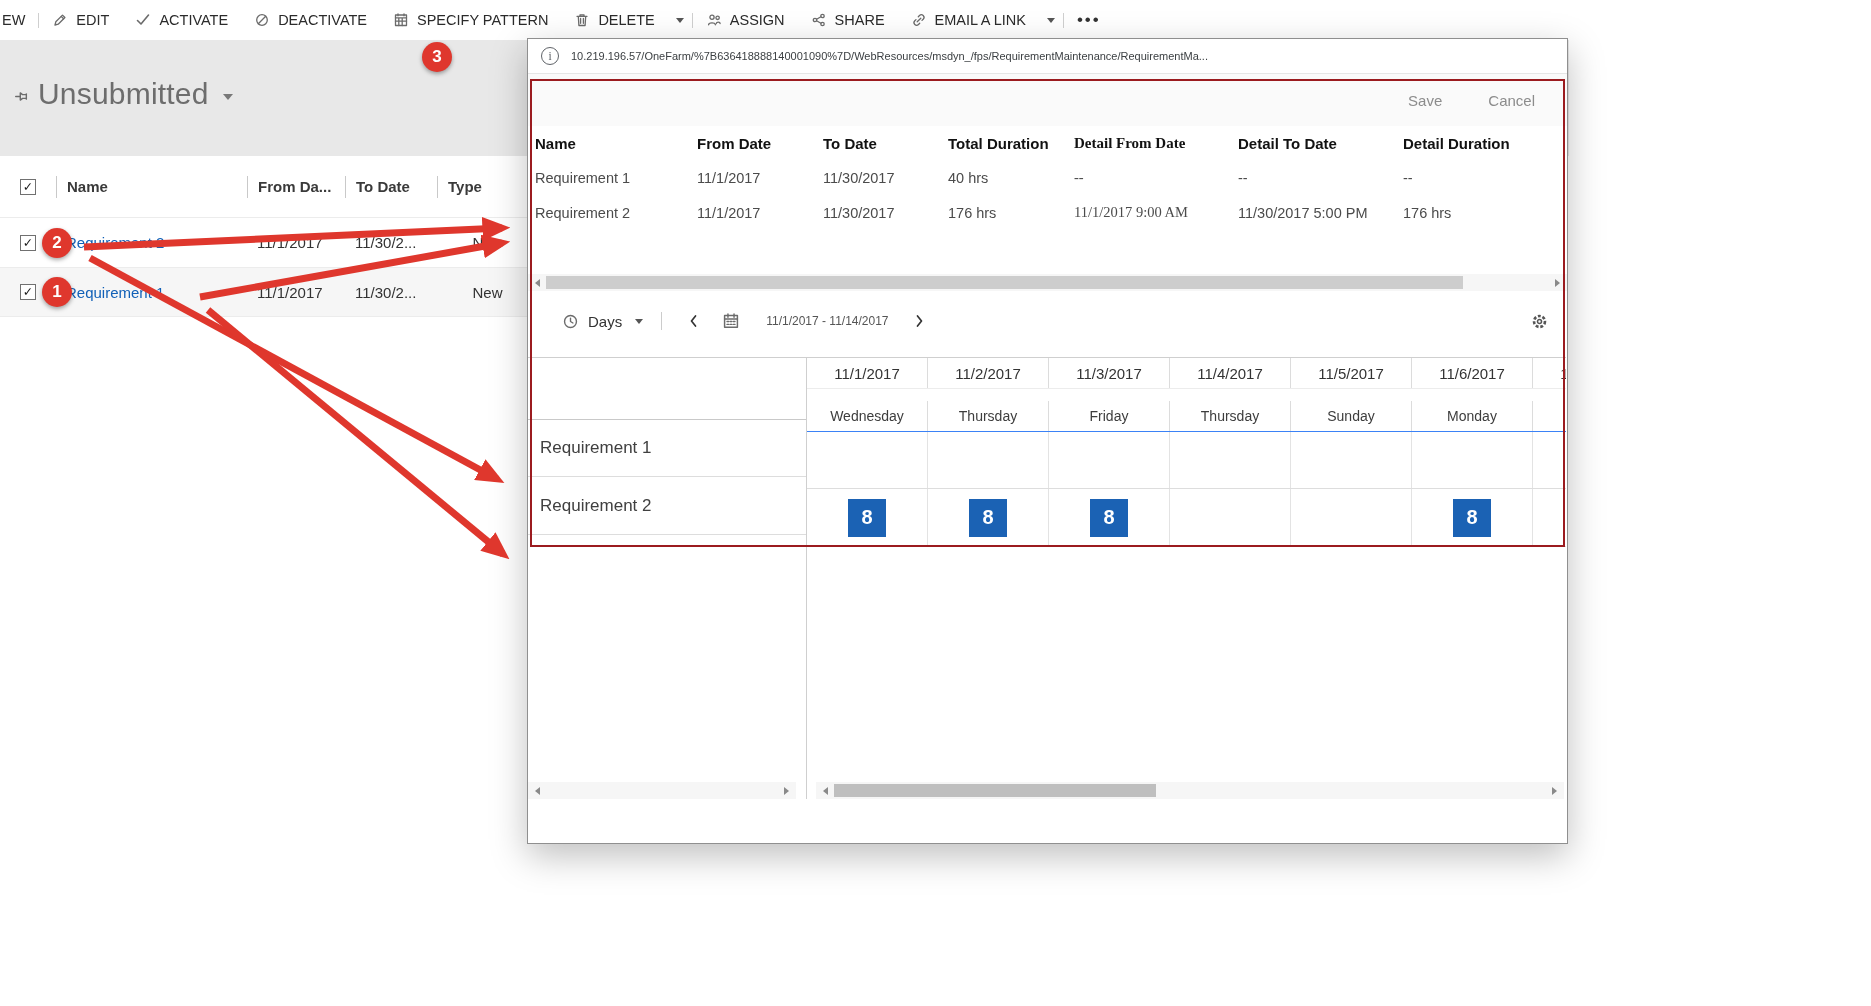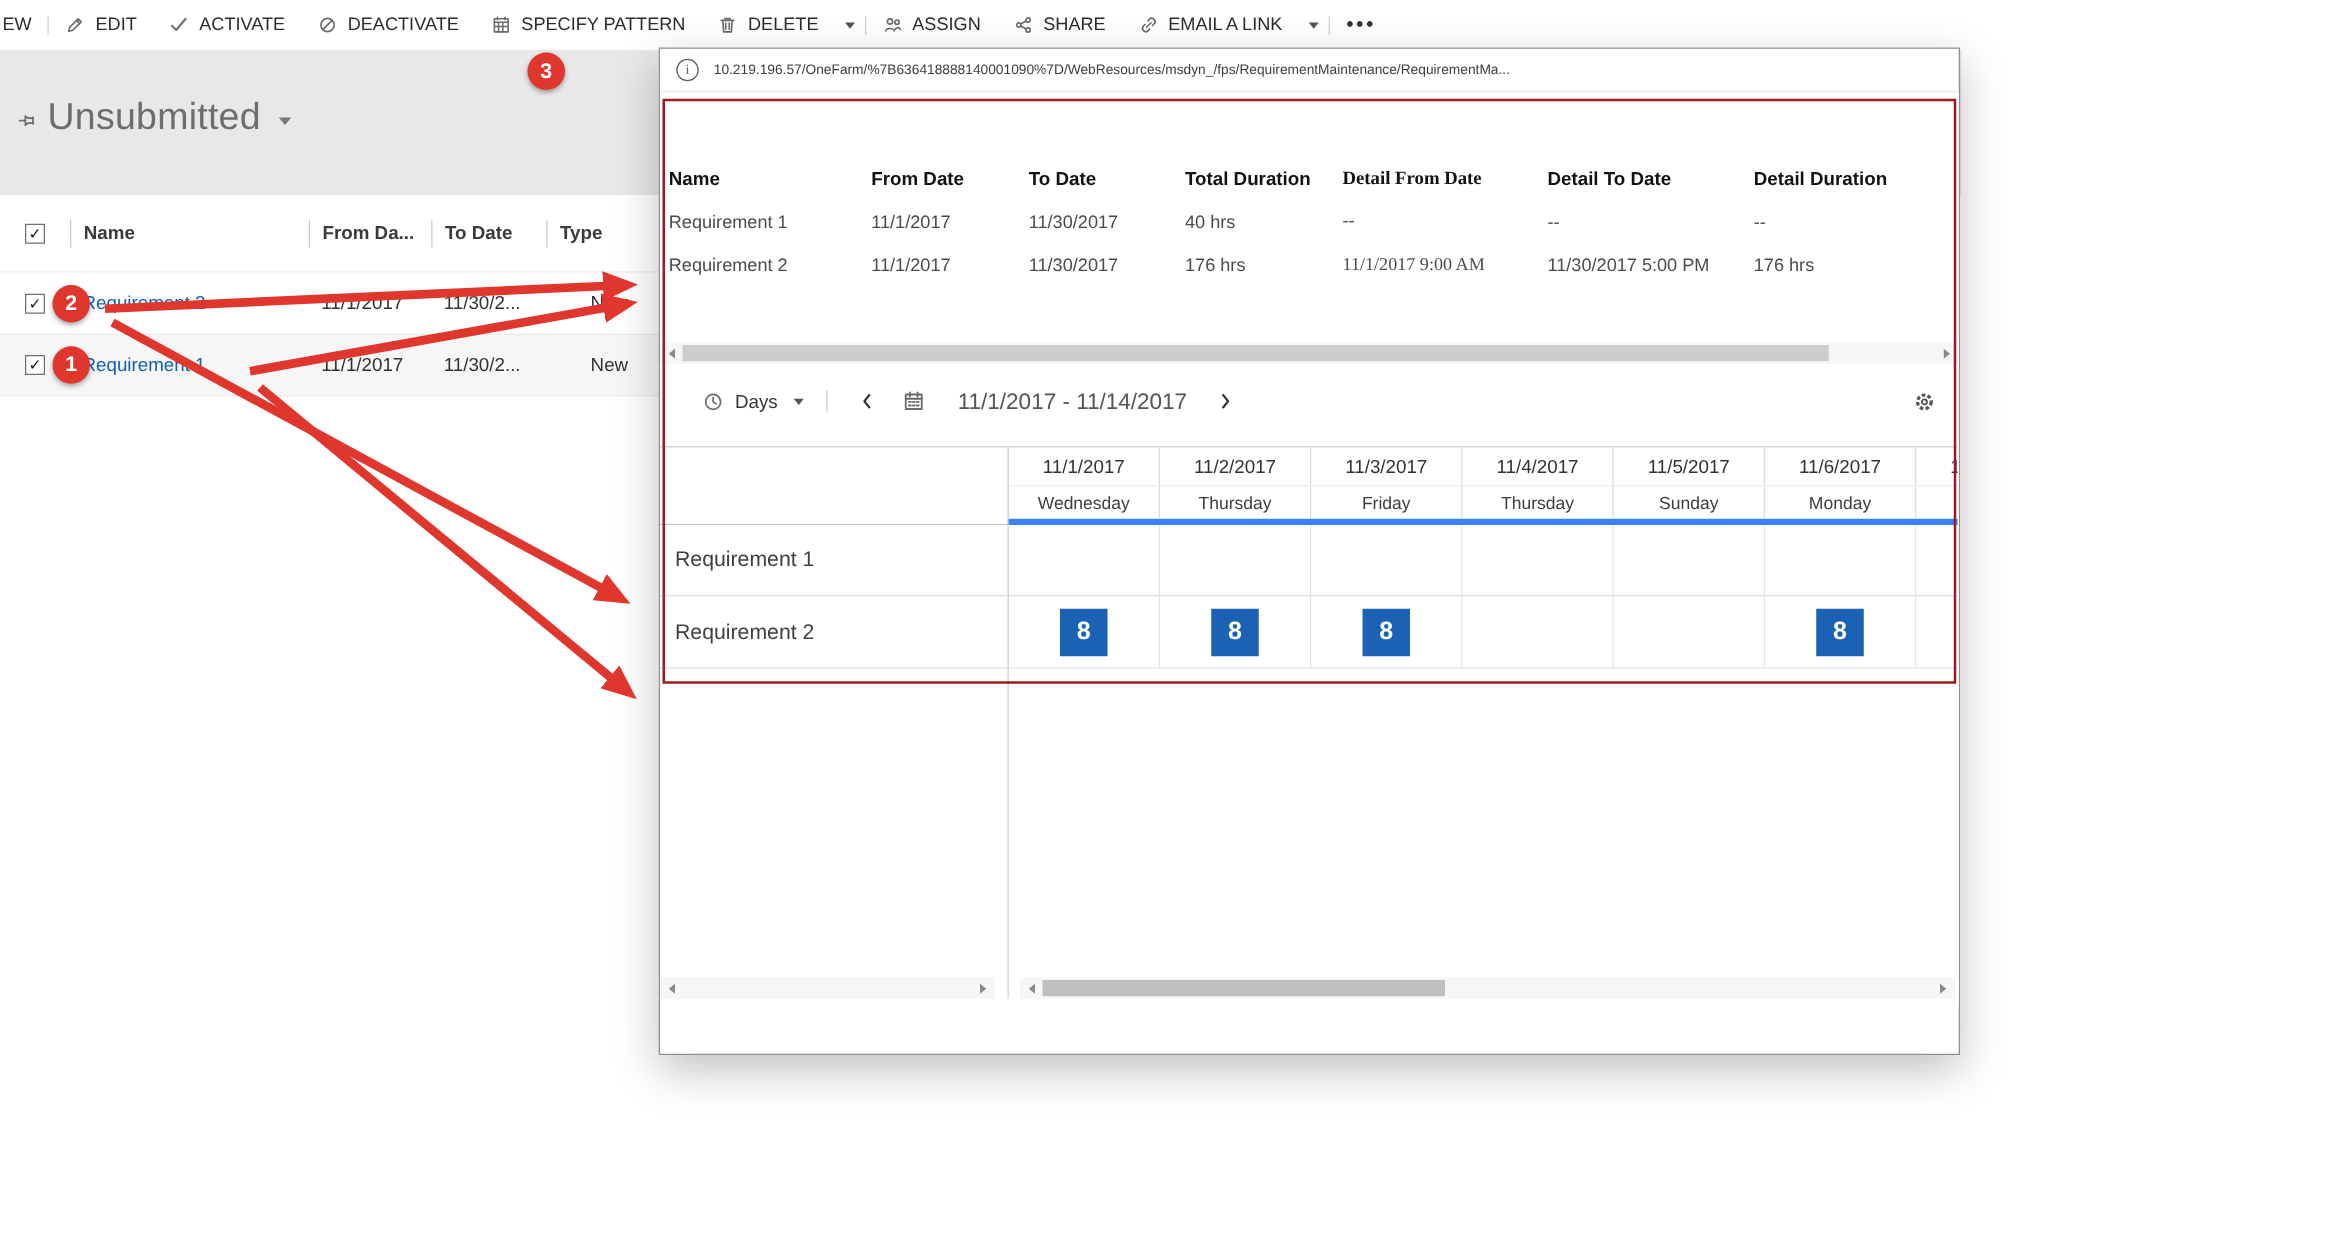--- a/index.html
+++ b/index.html
@@ -87,36 +87,36 @@
   .sb-thumb { position: absolute; top: 2px; height: 13px; background: #cdcdcd; cursor: pointer; }
   .sb-top .sb-thumb { left: 18px; width: 917px; }
 
   .schedbar { position: absolute; top: 222px; left: 0; right: 0; height: 50px; display: flex; align-items: center;
               padding-left: 34px; color: #333; }
   .schedbar .lbl { font-size: 15px; margin-left: 9px; cursor: pointer; }
   .mode-chev { margin-left: 13px; cursor: pointer; }
   .sep-v { width: 1px; height: 18px; background: #ccc; margin: 0 18px; }
   .nav-chev { cursor: pointer; display: flex; align-items: center; margin: 0 6px; }
   .cal-btn { margin: 0 10px 0 14px; cursor: pointer; display: flex; align-items: center; }
-  .range-lbl { font-size: 18px; color: #555; margin: 0 16px; }
+  .range-lbl { font-size: 12px; color: #555; margin: 0 16px; }
   .gear-wrap { position: absolute; right: 18px; top: 0; height: 50px; display: flex; align-items: center; cursor: pointer; }
 
   .calendar { position: absolute; top: 283px; left: 0; width: 1038px; border-top: 1px solid #cfcfcf; }
   .cal-flex { display: flex; }
   .names-col { width: 278px; flex: 0 0 278px; }
   .names-head { height: 62px; border-bottom: 1px solid #c9c9c9; }
   .name-cell { height: 57px; display: flex; align-items: center; padding-left: 12px; font-size: 17px; color: #404040;
                border-bottom: 1px solid #dddddd; }
   .name-cell.r2 { height: 58px; }
   .grid-col { flex: 1; overflow: hidden; position: relative; }
   .grid-inner { width: 847px; }
   .dates-row { display: flex; height: 31px; border-bottom: 1px solid #ececec; }
   .date-cell { width: 121px; flex: 0 0 121px; display: flex; align-items: center; justify-content: center;
                font-size: 15px; color: #333; border-left: 1px solid #dcdcdc; cursor: pointer; }
-  .days-row { display: flex; height: 31px; border-bottom: 5px solid #3b82f6; }
+  .days-row { display: flex; height: 31px; border-bottom: 1px solid #3b82f6; margin-top: 12px; }
   .day-cell { width: 121px; flex: 0 0 121px; display: flex; align-items: center; justify-content: center;
               font-size: 14px; color: #3d3d3d; border-left: 1px solid #dcdcdc; }
   .body-row { display: flex; height: 57px; border-bottom: 1px solid #dddddd; }
   .body-row.r2 { height: 58px; }
   .slot { width: 121px; flex: 0 0 121px; display: flex; align-items: center; justify-content: center;
           border-left: 1px solid #e3e3e3; cursor: pointer; }
   .hour-badge { width: 38px; height: 38px; background: #1b62b4; color: #fff; font-weight: 700; font-size: 20px;
                 display: flex; align-items: center; justify-content: center; cursor: pointer; }
   .v-divider { position: absolute; left: 278px; top: 283px; width: 1px; height: 442px; background: #cfcfcf; }
   .sb-bl { top: 708px; left: 0; width: 268px; }
@@ -258,20 +258,24 @@
     </div>
   </div>
 
   <div class="popup">
     <div class="p-urlbar">
       <span class="info-badge"></span>
       <span class="url-text">10.219.196.57/OneFarm/%7B636418888140001090%7D/WebResources/msdyn_/fps/RequirementMaintenance/RequirementMa...</span>
     </div>
     <div class="p-body">
 
+      <div class="savebar">
+        <span>Save</span>
+        <span>Cancel</span>
+      </div>
 
       <div class="ptable">
         <div class="pt-row pt-head">
           <div class="ptc c0">Name</div>
           <div class="ptc c1">From Date</div>
           <div class="ptc c2">To Date</div>
           <div class="ptc c3">Total Duration</div>
           <div class="ptc c4">Detail From Date</div>
           <div class="ptc c5">Detail To Date</div>
           <div class="ptc c6">Detail Duration</div>

